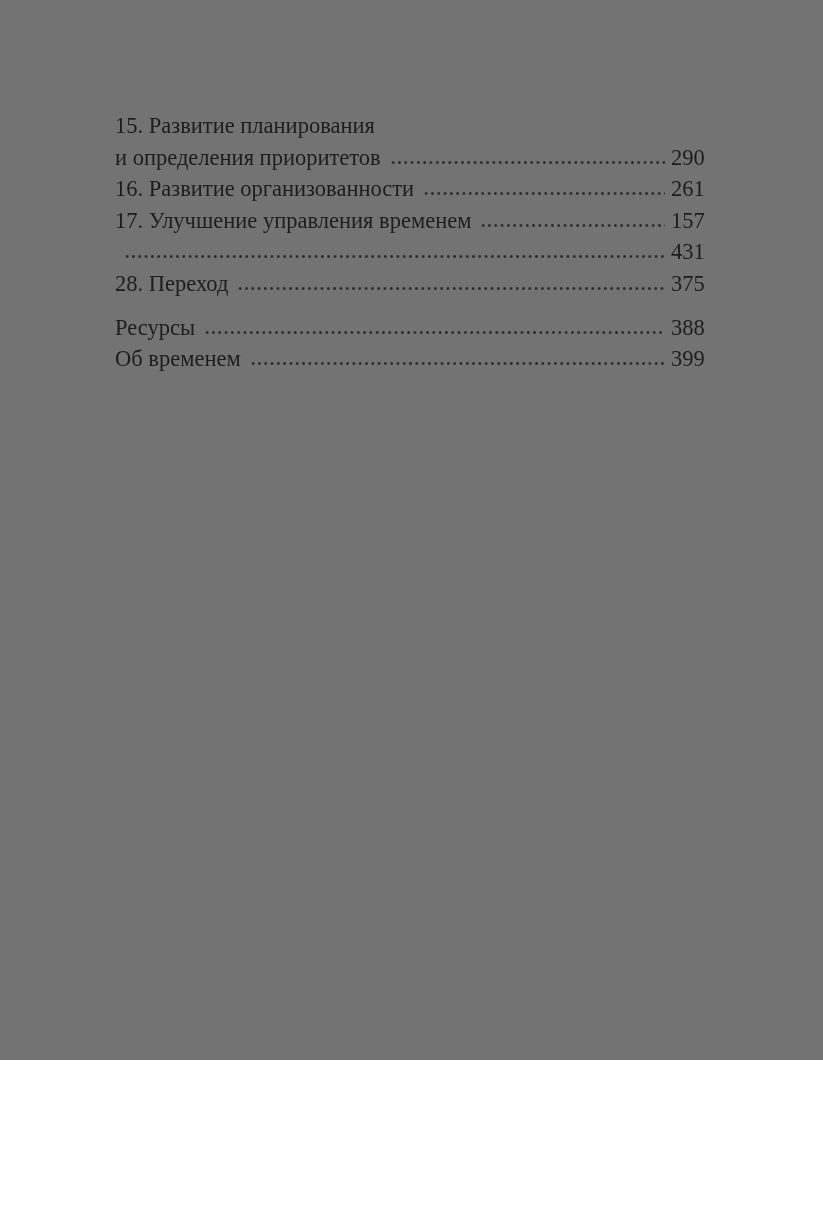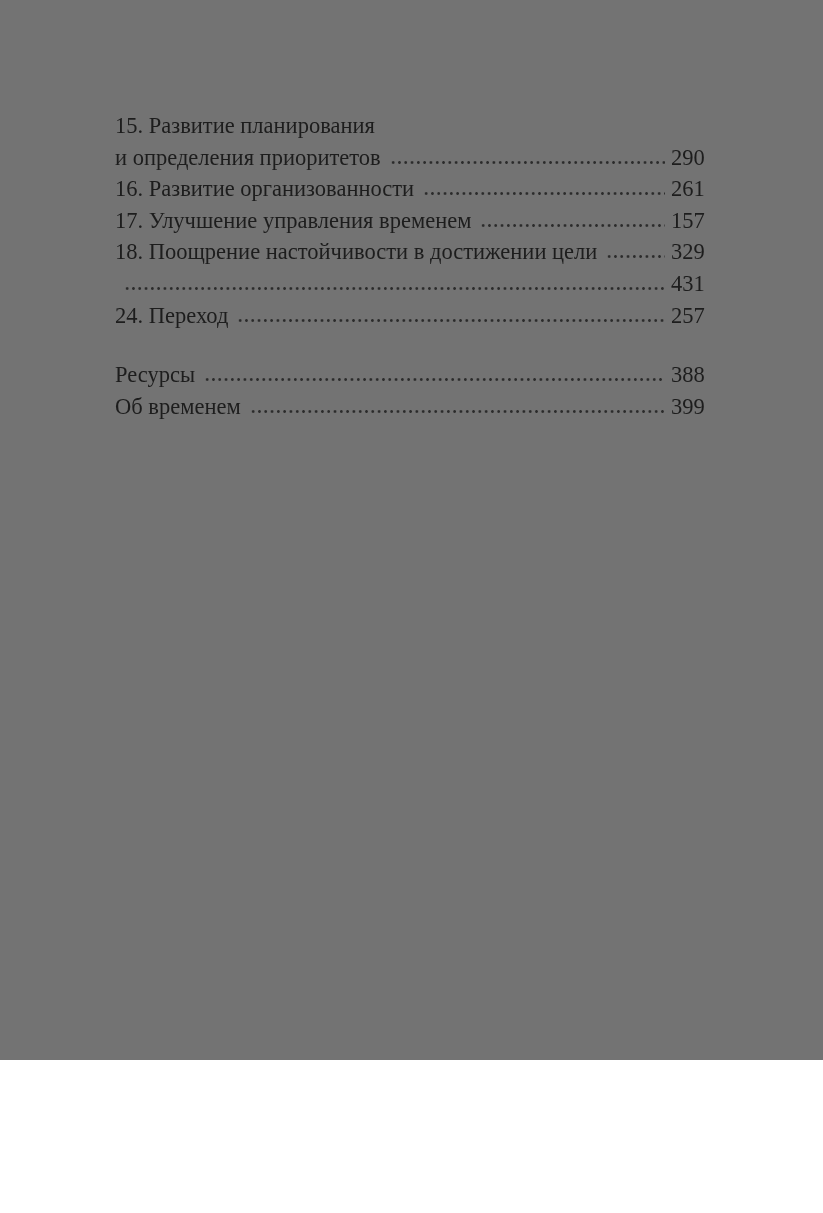--- a/index.html
+++ b/index.html
@@ -25,21 +25,21 @@
   .toc {
     position: absolute;
     left: 115px;
     top: 110px;
     width: 592px;
     color: #1d1d1d;
     font-size: 22.5px;
     line-height: 31.6px;
   }
   .toc-section + .toc-section {
-    margin-top: 28px;
+    margin-top: 12px;
   }
   .toc-row {
     display: flex;
     align-items: baseline;
   }
   .toc-label {
     white-space: nowrap;
   }
   .toc-leader {
     flex: 1 1 auto;
@@ -74,32 +74,27 @@
           <span class="toc-label">16. Развитие организованности</span>
           <span class="toc-leader"></span>
           <span class="toc-page">261</span>
         </div>
         <div class="toc-row">
           <span class="toc-label">17. Улучшение управления временем</span>
           <span class="toc-leader"></span>
           <span class="toc-page">157</span>
         </div>
         <div class="toc-row">
-          <span class="toc-label">18. Поощрение настойчивости в достижении цели</span>
-          <span class="toc-leader"></span>
-          <span class="toc-page">329</span>
-        </div>
-        <div class="toc-row">
           <span class="toc-leader"></span>
           <span class="toc-page">431</span>
         </div>
         <div class="toc-row">
-          <span class="toc-label">24. Переход</span>
+          <span class="toc-label">28. Переход</span>
           <span class="toc-leader"></span>
-          <span class="toc-page">257</span>
+          <span class="toc-page">375</span>
         </div>
       </div>
       <div class="toc-section">
         <div class="toc-row">
           <span class="toc-label">Ресурсы</span>
           <span class="toc-leader"></span>
           <span class="toc-page">388</span>
         </div>
         <div class="toc-row">
           <span class="toc-label">Об временем</span>

